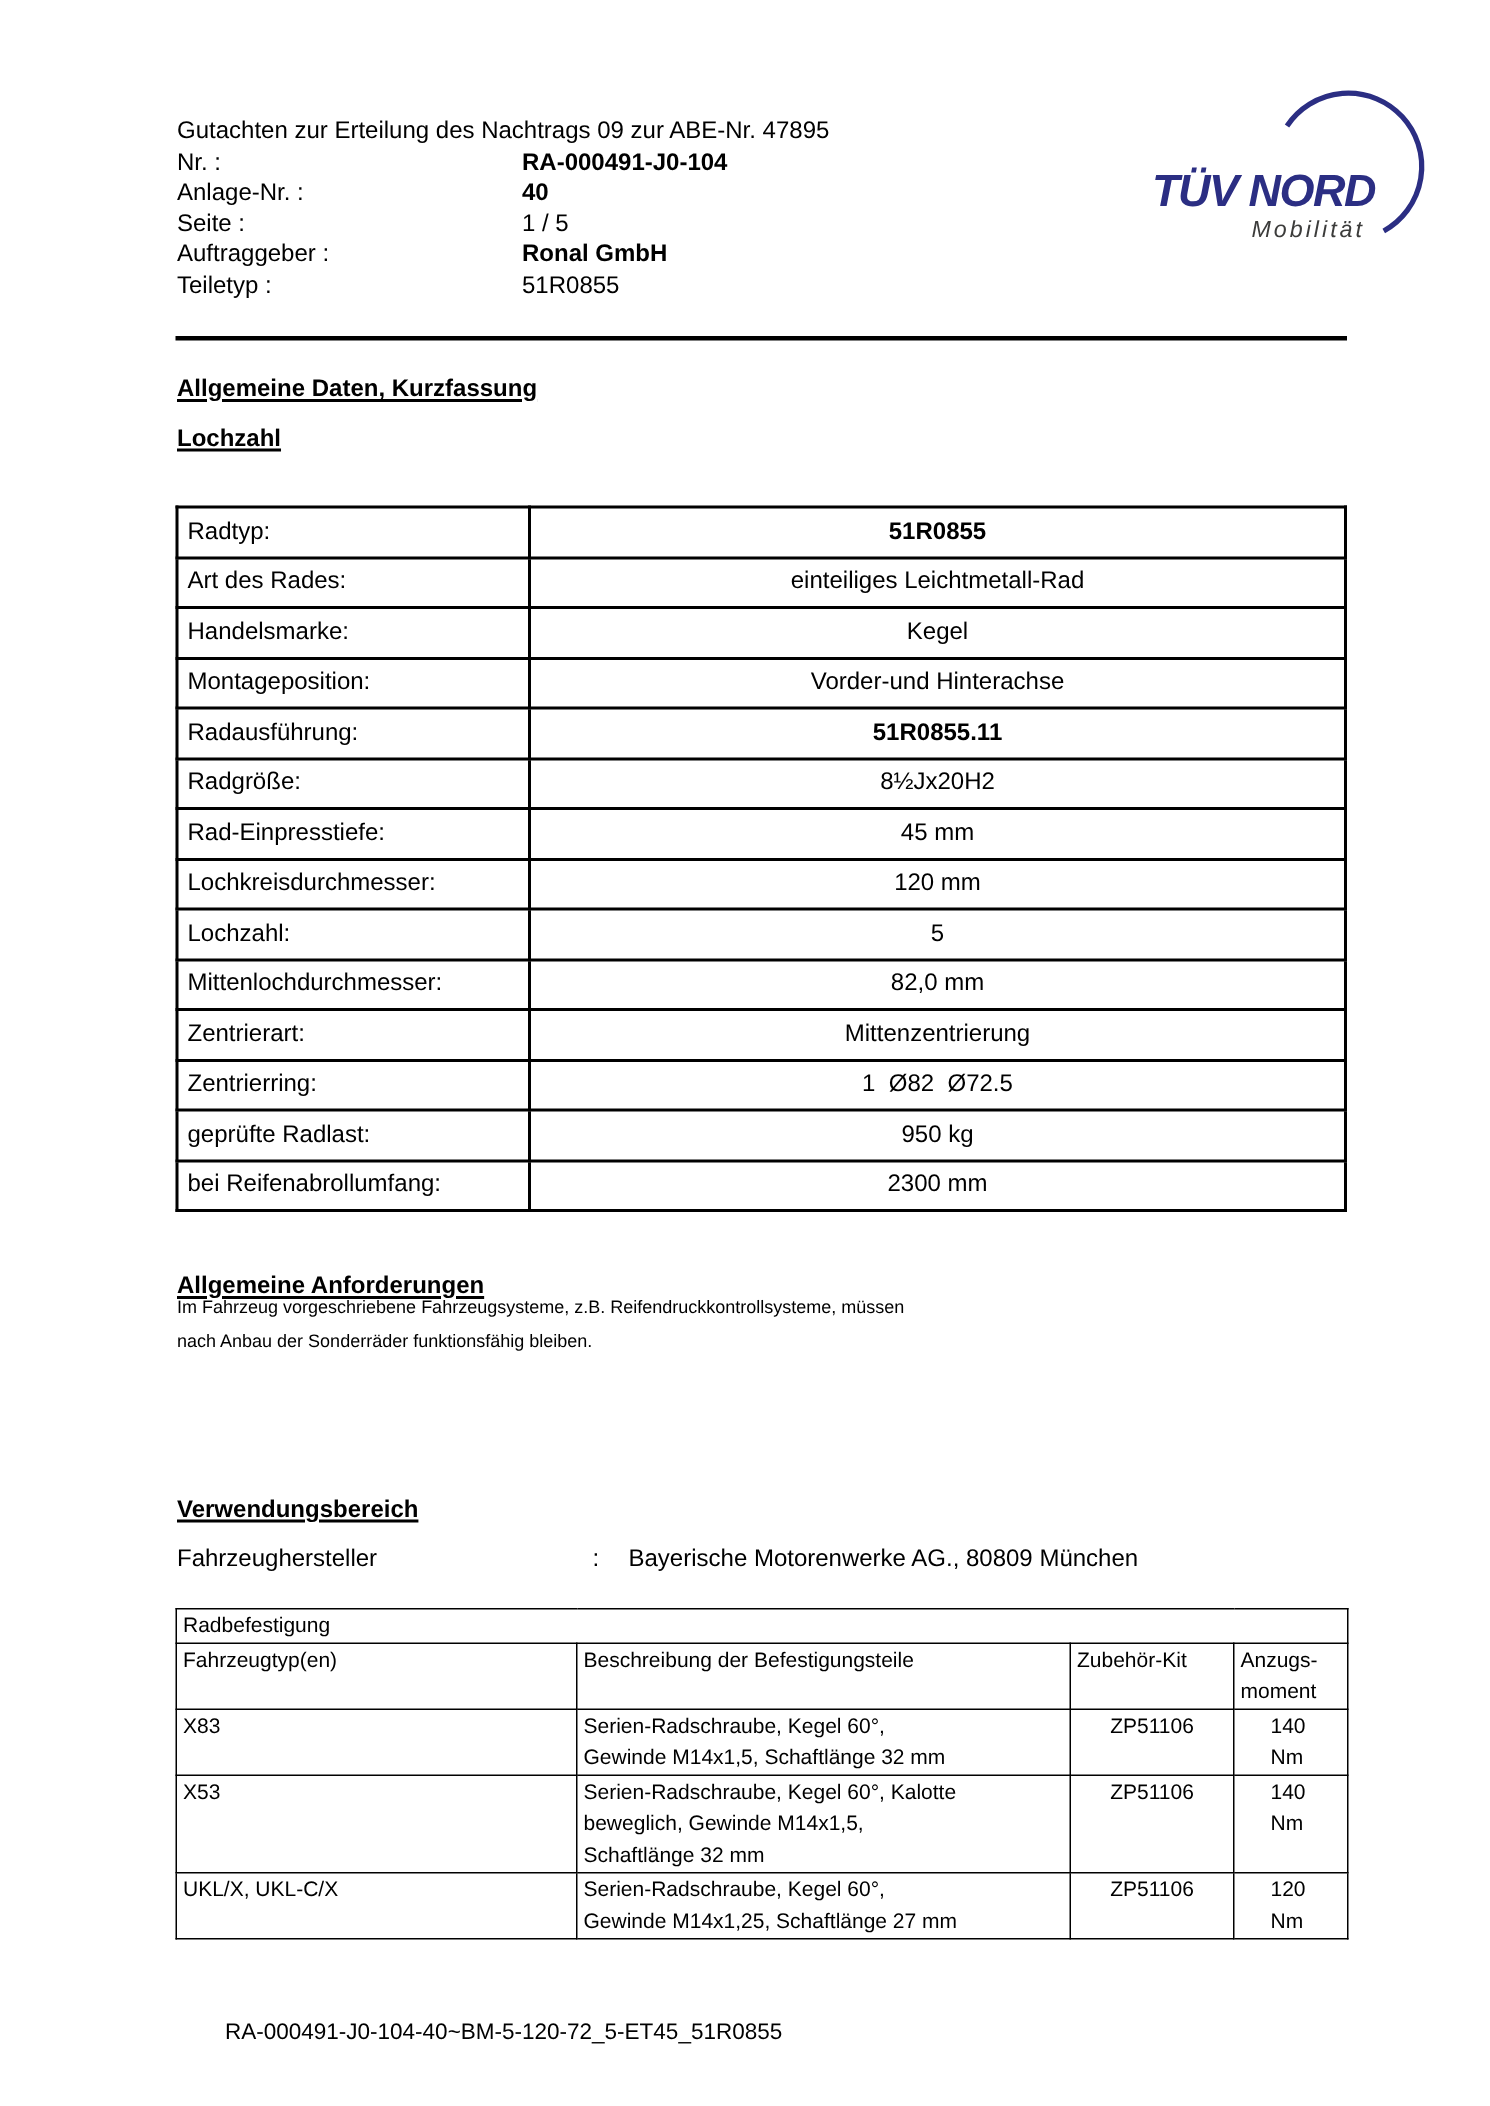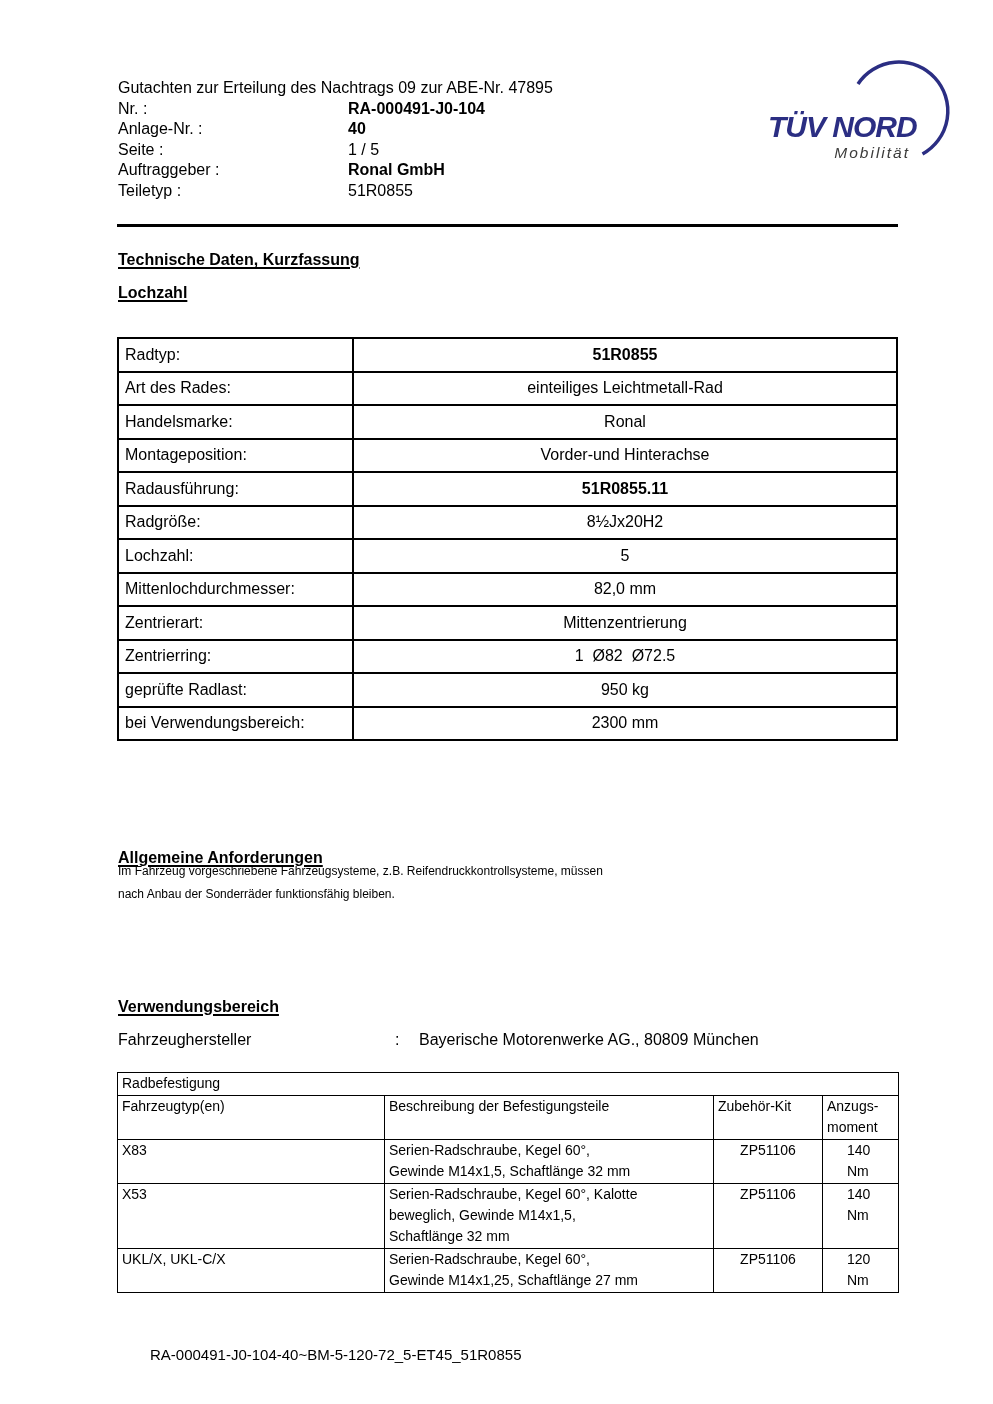--- a/index.html
+++ b/index.html
@@ -161,71 +161,79 @@
 <div class="logo">
   <svg width="200" height="122" viewBox="0 0 200 122">
     <path d="M 106 34 A 49 49 0 1 1 170.5 104" fill="none" stroke-width="3.5" stroke="#2b2e83"></path>
     <text x="16" y="87" font-size="30" font-weight="bold" font-style="italic" font-family="Liberation Sans, sans-serif" letter-spacing="-1" fill="#2b2e83">TÜV NORD</text>
     <text x="158" y="108" font-size="15.5" font-style="italic" text-anchor="end" font-family="Liberation Sans, sans-serif" letter-spacing="2" fill="#3c3c3b">Mobilität</text>
   </svg>
 </div>
 
 <div class="rule"></div>
 
-<div id="h-tech" class="sec-heading">Technische Daten, Kurzfassung</div>
+<div id="h-tech" class="sec-heading">Allgemeine Daten, Kurzfassung</div>
 <div id="h-rad" class="sec-heading">Lochzahl</div>
 
 <table class="specs">
   <tbody>
     <tr>
         <td class="label">Radtyp:</td>
         <td class="value b">51R0855</td>
       </tr>
     <tr>
         <td class="label">Art des Rades:</td>
         <td class="value">einteiliges Leichtmetall-Rad</td>
       </tr>
     <tr>
         <td class="label">Handelsmarke:</td>
-        <td class="value">Ronal</td>
+        <td class="value">Kegel</td>
       </tr>
     <tr>
         <td class="label">Montageposition:</td>
         <td class="value">Vorder-und Hinterachse</td>
       </tr>
     <tr>
         <td class="label">Radausführung:</td>
         <td class="value b">51R0855.11</td>
       </tr>
     <tr>
         <td class="label">Radgröße:</td>
         <td class="value">8½Jx20H2</td>
       </tr>
     <tr>
+        <td class="label">Rad-Einpresstiefe:</td>
+        <td class="value">45 mm</td>
+      </tr>
+    <tr>
+        <td class="label">Lochkreisdurchmesser:</td>
+        <td class="value">120 mm</td>
+      </tr>
+    <tr>
         <td class="label">Lochzahl:</td>
         <td class="value">5</td>
       </tr>
     <tr>
         <td class="label">Mittenlochdurchmesser:</td>
         <td class="value">82,0 mm</td>
       </tr>
     <tr>
         <td class="label">Zentrierart:</td>
         <td class="value">Mittenzentrierung</td>
       </tr>
     <tr>
         <td class="label">Zentrierring:</td>
         <td class="value">1  Ø82  Ø72.5</td>
       </tr>
     <tr>
         <td class="label">geprüfte Radlast:</td>
         <td class="value">950 kg</td>
       </tr>
     <tr>
-        <td class="label">bei Verwendungsbereich:</td>
+        <td class="label">bei Reifenabrollumfang:</td>
         <td class="value">2300 mm</td>
       </tr>
   </tbody>
 </table>
 
 <div id="h-allg" class="sec-heading">Allgemeine Anforderungen</div>
 <div class="allg-text">Im Fahrzeug vorgeschriebene Fahrzeugsysteme, z.B. Reifendruckkontrollsysteme, müssen
 nach Anbau der Sonderräder funktionsfähig bleiben.</div>
 
 <div id="h-verw" class="sec-heading">Verwendungsbereich</div>

